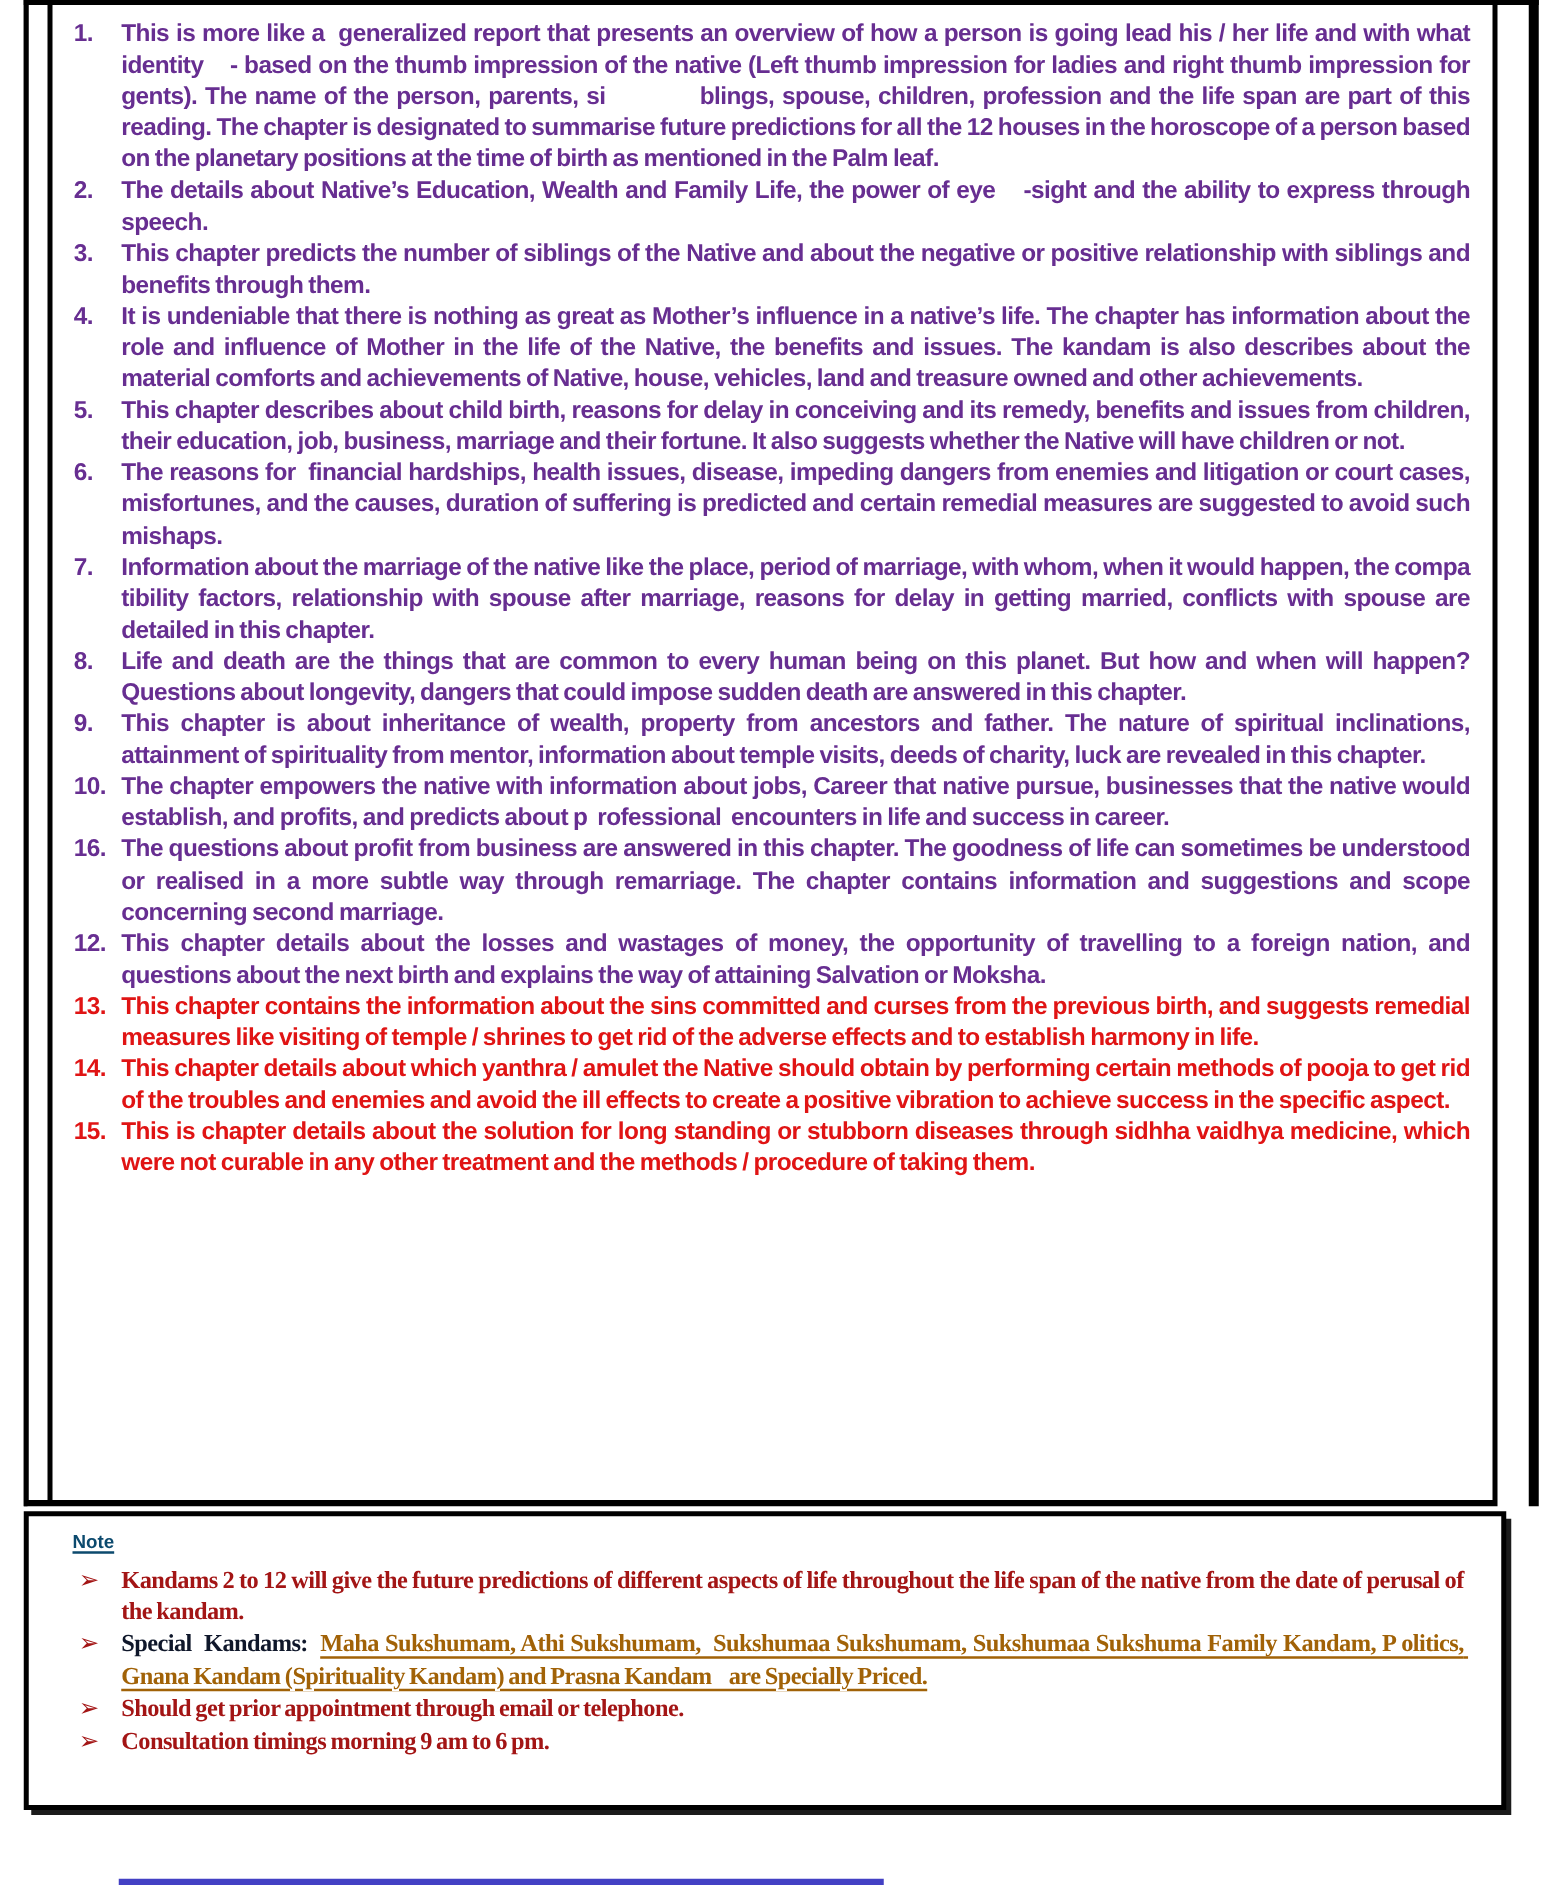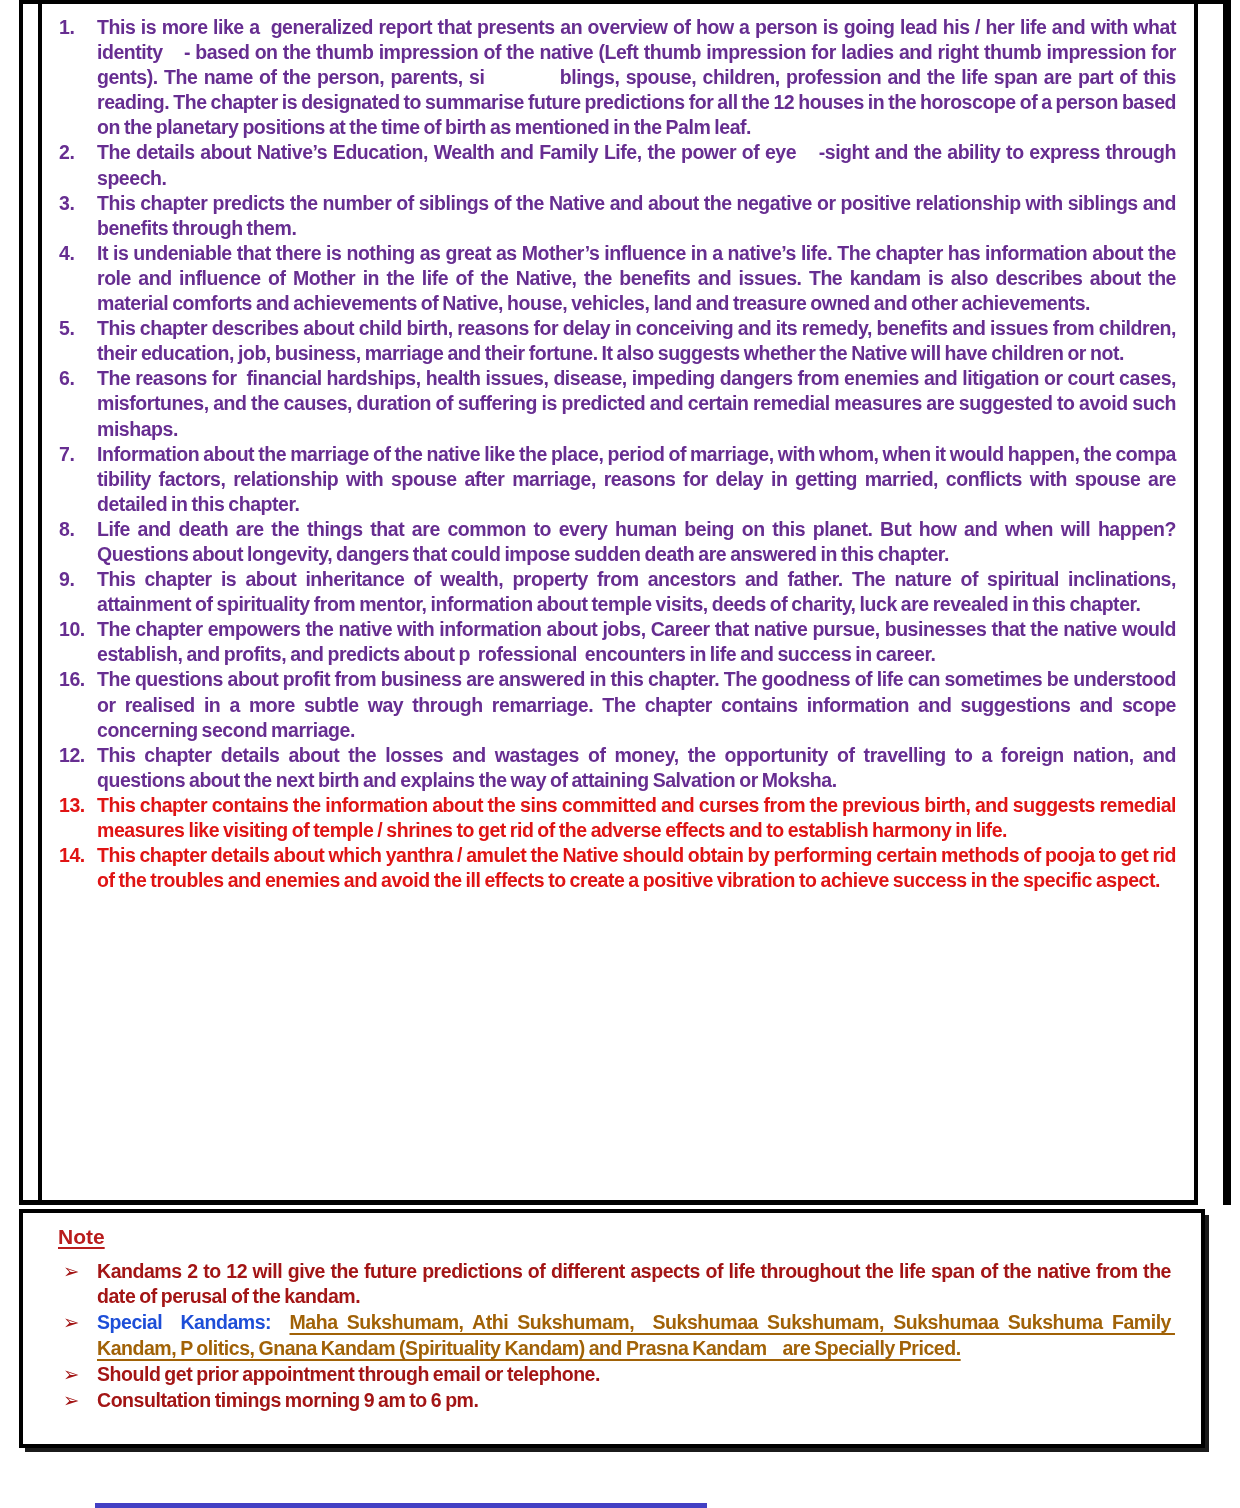--- a/index.html
+++ b/index.html
@@ -23,31 +23,31 @@
     border:4px solid #000;box-sizing:border-box;
     padding:8px 26px 0 0;
     box-shadow:5px 5px 0 -1px #1b1b1b;
   }
 
   .item{position:relative;padding-left:74px;padding-right:8px;text-align:justify;
         font-size:19.5px;line-height:25.1px;letter-spacing:-0.45px;word-spacing:-1px;}
   .item .num{position:absolute;left:36px;top:0;}
   .item .txt{display:block;white-space:pre-wrap;}
 
-  .note-heading{display:inline-block;margin:4px 0 10px 35px;font-size:21px;
-        color:#b91c1c;text-decoration:underline;text-decoration-thickness:2px;text-underline-offset:3px;}
+  .note-heading{display:inline-block;margin:4px 0 10px 35px;font-size:15px;
+        color:#0c4a6e;text-decoration:underline;text-decoration-thickness:2px;text-underline-offset:3px;}
   .bullet{position:relative;padding-left:74px;padding-right:4px;text-align:justify;
         font-size:19.5px;line-height:25.2px;letter-spacing:-0.45px;word-spacing:-1px;margin-bottom:1px;}
   .bullet .arrow{position:absolute;left:40px;top:0;font-weight:normal;}
-  .bullet .btxt{display:block;white-space:pre-wrap;}
+  .bullet .btxt{display:block;white-space:pre-wrap;font-family:Liberation Serif, serif;}
 
   .style-purple{color:#672e91;}
   .style-red{color:#e01414;}
   .style-notered{color:#a31515;}
-  .style-speciallabel{color:#1d4ed8;}
+  .style-speciallabel{color:#0f172a;}
   .style-notered-u{color:#a16207;text-decoration:underline;text-decoration-thickness:2px;text-underline-offset:3.5px;margin-top:20px;}
 
   .bottom-blue-line{position:absolute;left:95px;top:1503px;width:612px;height:5px;background:#4340c4;}
 </style>
 </head>
 <body>
 
 <div id="page">
 
   <div class="top-bar"></div>
@@ -120,20 +120,24 @@
         <div class="item">
           <span class="num style-red">13.</span>
           <span class="txt style-red">This chapter contains the information about the sins committed and curses from the previous birth, and suggests remedial measures like visiting of temple / shrines to get rid of the adverse effects and to establish harmony in life.</span>
         </div>
 
         <div class="item">
           <span class="num style-red">14.</span>
           <span class="txt style-red">This chapter details about which yanthra / amulet the Native should obtain by performing certain methods of pooja to get rid of the troubles and enemies and avoid the ill effects to create a positive vibration to achieve success in the specific aspect.</span>
         </div>
 
+        <div class="item">
+          <span class="num style-red">15.</span>
+          <span class="txt style-red">This is chapter details about the solution for long standing or stubborn diseases through sidhha vaidhya medicine, which were not curable in any other treatment and the methods / procedure of taking them.</span>
+        </div>
 
       </div>
   </div>
 
   <div class="inner-left-line"></div>
 
   <div class="note-box">
     <span class="note-heading">Note</span>
     <div>
 

